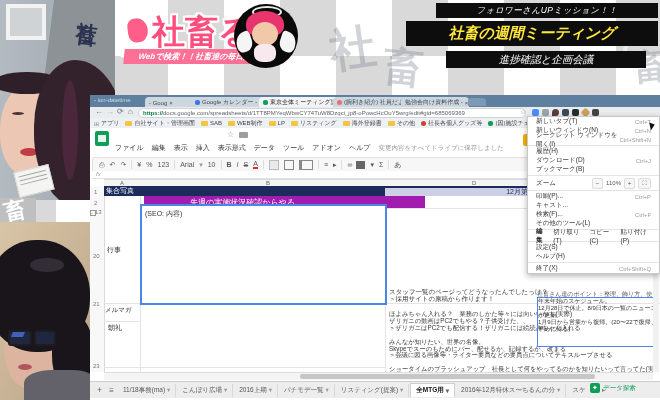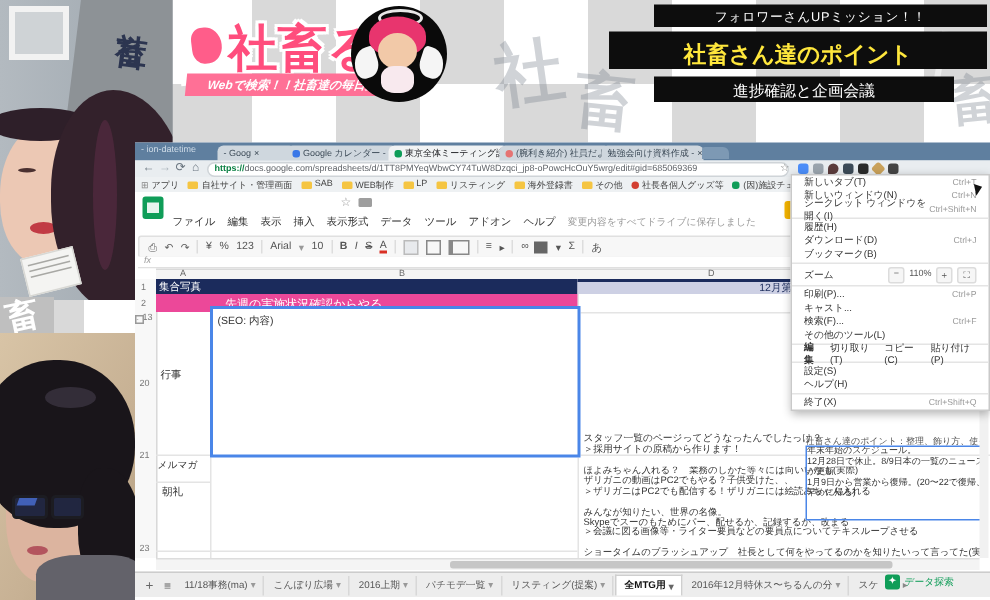--- a/index.html
+++ b/index.html
@@ -6,21 +6,21 @@
   #stage{position:relative;width:660px;height:400px;overflow:hidden;
     font-family:"Liberation Sans",sans-serif;
     background-color:#fff;
     background-image:
       linear-gradient(45deg,#d9d9d9 25%,transparent 25%,transparent 75%,#d9d9d9 75%),
       linear-gradient(45deg,#d9d9d9 25%,transparent 25%,transparent 75%,#d9d9d9 75%);
     background-size:112px 112px;background-position:0 0,56px 56px;}
   .abs{position:absolute;}
   .wm{position:absolute;color:rgba(120,130,140,.35);font-weight:bold;pointer-events:none;}
   
-  .blackbar{background:#0d0d0d;color:#fff;display:flex;align-items:flex-end;justify-content:center;white-space:nowrap;}
+  .blackbar{background:#0d0d0d;color:#fff;display:flex;align-items:center;justify-content:center;white-space:nowrap;font-style:italic;}
   .logo-text{font-size:33px;font-weight:bold;color:#ff4d7d;
     text-shadow:-2px 0 #fff,2px 0 #fff,0 -2px #fff,0 2px #fff,2px 2px #fff,-2px -2px #fff,2px -2px #fff,-2px 2px #fff;}
   .ribbon{background:#ff7096;color:#fff;font-size:8px;font-weight:bold;font-style:italic;
     display:flex;align-items:center;justify-content:center;transform:skewX(-6deg);white-space:nowrap;}
   .logo-mark{border:3px solid #fff;transform:rotate(-7deg);background:rgba(255,255,255,.25);}
   .logo-mark .blob{position:absolute;left:7px;top:6px;width:20px;height:24px;background:#ff5d8a;border-radius:40% 60% 55% 45%;}
   .avatar{border-radius:50%;background:#0a0a0a;overflow:hidden;}
   .avatar .halo{position:absolute;left:18px;top:2px;width:26px;height:8px;border:2px solid #e8e8e8;border-radius:50%;}
   .avatar .hairp{position:absolute;left:12px;top:7px;width:38px;height:26px;background:#e8356e;border-radius:50% 50% 40% 40%;}
   .avatar .facep{position:absolute;left:18px;top:18px;width:26px;height:24px;background:#f2c9a8;border-radius:50%;}
@@ -49,21 +49,21 @@
   .sheetarea{background:#fff;}
   .smenu{font-size:7px;color:#333;display:flex;gap:8px;align-items:center;white-space:nowrap;}
   .toolbar{background:#f7f7f7;border:1px solid #e0e0e0;border-radius:2px;display:flex;align-items:center;
     gap:5px;font-size:7px;color:#555;padding:0 6px;white-space:nowrap;overflow:hidden;}
   .tsep{width:1px;height:9px;background:#ddd;flex:none;}
   .colhdr{background:#f4f4f4;border-top:1px solid #d9d9d9;border-bottom:1px solid #cfcfcf;
     font-size:6px;color:#666;}
   .rowhdr{background:#f8f8f8;border-right:1px solid #d9d9d9;font-size:6px;color:#777;}
   .gline{background:#e4e4e4;}
   .cellnavy{background:#1b2b5c;color:#fff;font-size:7px;display:flex;align-items:center;}
-  .cellorange{background:#ec4899;color:#fff;font-size:8px;display:flex;align-items:center;}
+  .cellorange{background:#a21caf;color:#fff;font-size:8px;display:flex;align-items:center;margin-left:40px;}
   .celllav{background:#cdd0e4;border-top:2px solid #1b2b5c;color:#1b2b5c;font-size:7px;
     display:flex;align-items:center;justify-content:center;}
   .selcell{border:2px solid #4a86e8;background:#fff;}
   .ctext{font-size:6.5px;color:#333;white-space:nowrap;}
   .dline{font-size:6.3px;color:#333;line-height:6.9px;min-height:6.9px;}
   .stabbar{background:#ededed;border-top:1px solid #ccc;display:flex;align-items:center;
     font-size:6.5px;color:#555;gap:1px;padding:0 4px;white-space:nowrap;overflow:hidden;}
   .stab{padding:2px 5px;border-right:1px solid #d8d8d8;display:flex;gap:2px;align-items:center;flex:none;}
   .stab.active{background:#fff;color:#111;font-weight:bold;border:1px solid #cfcfcf;border-bottom:none;}
   
@@ -98,23 +98,23 @@
     <div class="wingr"></div>
     <div class="hairp"></div>
     <div class="facep"></div>
     <div class="bodyp"></div>
   </div>
 
   <div class="abs blackbar" style="left:436px;top:3px;width:222px;height:15px;font-size:8.5px;letter-spacing:.5px;">
     <span>フォロワーさんUPミッション！！</span>
   </div>
   <div class="abs blackbar" style="left:406px;top:21px;width:252px;height:25px;">
-    <span style="color:#ffe73c;font-weight:bold;font-size:15px;">社畜さん達のポイント</span>
-  </div>
-  <div class="abs blackbar" style="left:436px;top:51px;width:200px;height:17px;font-size:10.5px;">
+    <span style="color:#ffe73c;font-weight:bold;font-size:15px;">社畜の週間ミーティング</span>
+  </div>
+  <div class="abs blackbar" style="left:446px;top:51px;width:200px;height:17px;font-size:10.5px;">
     <span>進捗確認と企画会議</span>
   </div>
 
   <div id="cam1" class="abs cam" style="left:0;top:0;width:115px;height:200px;">
     <div class="abs" style="left:6px;top:4px;width:32px;height:28px;background:#cfd3d6;border:4px solid #f2f2f2;"></div>
     <div class="abs" style="left:46px;top:-8px;width:74px;height:150px;background:#8d9296;border-radius:6px;transform:rotate(7deg);"></div>
     <div class="abs vtxt" style="left:76px;top:6px;font-size:21px;font-weight:bold;color:#2c3550;transform:rotate(7deg);">社畜</div>
     <div class="abs" style="left:0px;top:84px;width:58px;height:92px;background:#ecc8b4;border-radius:50% 50% 45% 45%;"></div>
     <div class="abs" style="left:12px;top:112px;width:12px;height:3px;background:#4a3030;border-radius:50%;"></div>
     <div class="abs" style="left:36px;top:112px;width:12px;height:3px;background:#4a3030;border-radius:50%;"></div>

